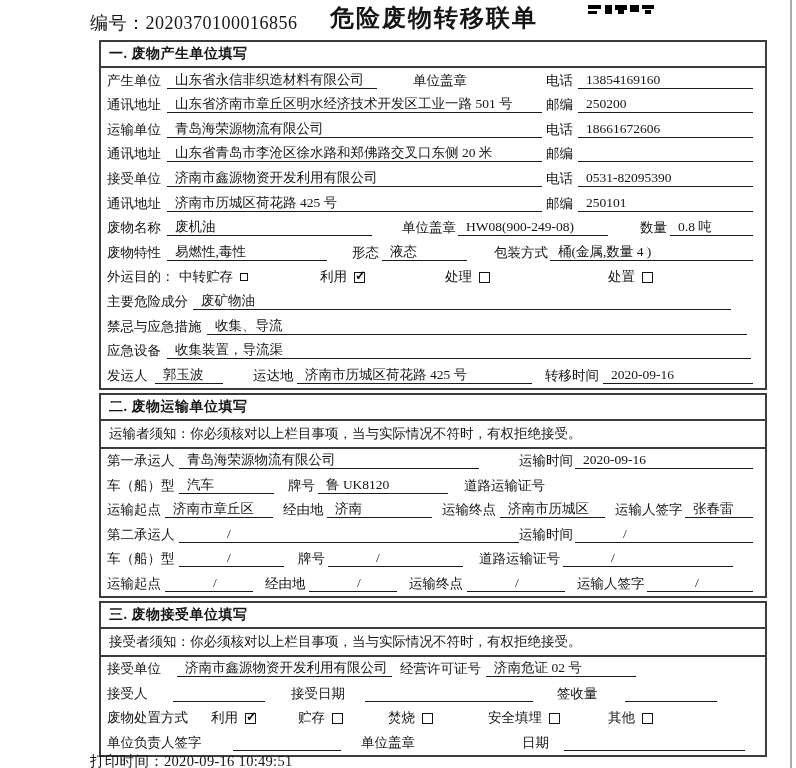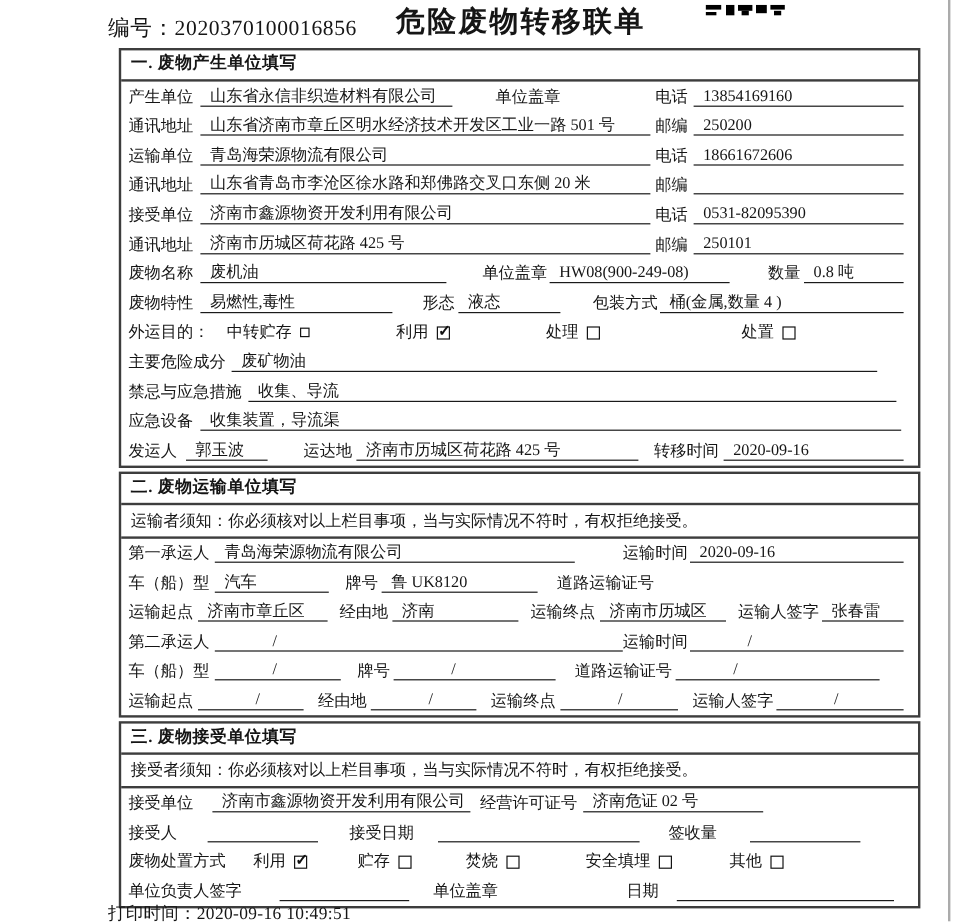--- a/index.html
+++ b/index.html
@@ -118,21 +118,21 @@
       <span class="lbl" style="width:60px">废物特性</span>
       <span class="u" style="width:160px">易燃性,毒性</span>
       <span class="lbl" style="margin-left:25px;width:30px">形态</span>
       <span class="u" style="width:85px">液态</span>
       <span class="lbl" style="margin-left:27px;width:56px">包装方式</span>
       <span class="u fill">桶(金属,数量  4 )</span>
     </div>
 
     <div class="row">
       <span class="lbl" style="width:72px">外运目的：</span>
-      <span class="opt" style="margin-left:10px">
+      <span class="opt" style="">
         <span>中转贮存</span>
         <span class="cb sm"></span>
       </span>
       <span class="opt" style="margin-left:72px">
         <span>利用</span>
         <span class="cb checked"></span>
       </span>
       <span class="opt" style="margin-left:80px">
         <span>处理</span>
         <span class="cb"></span>

